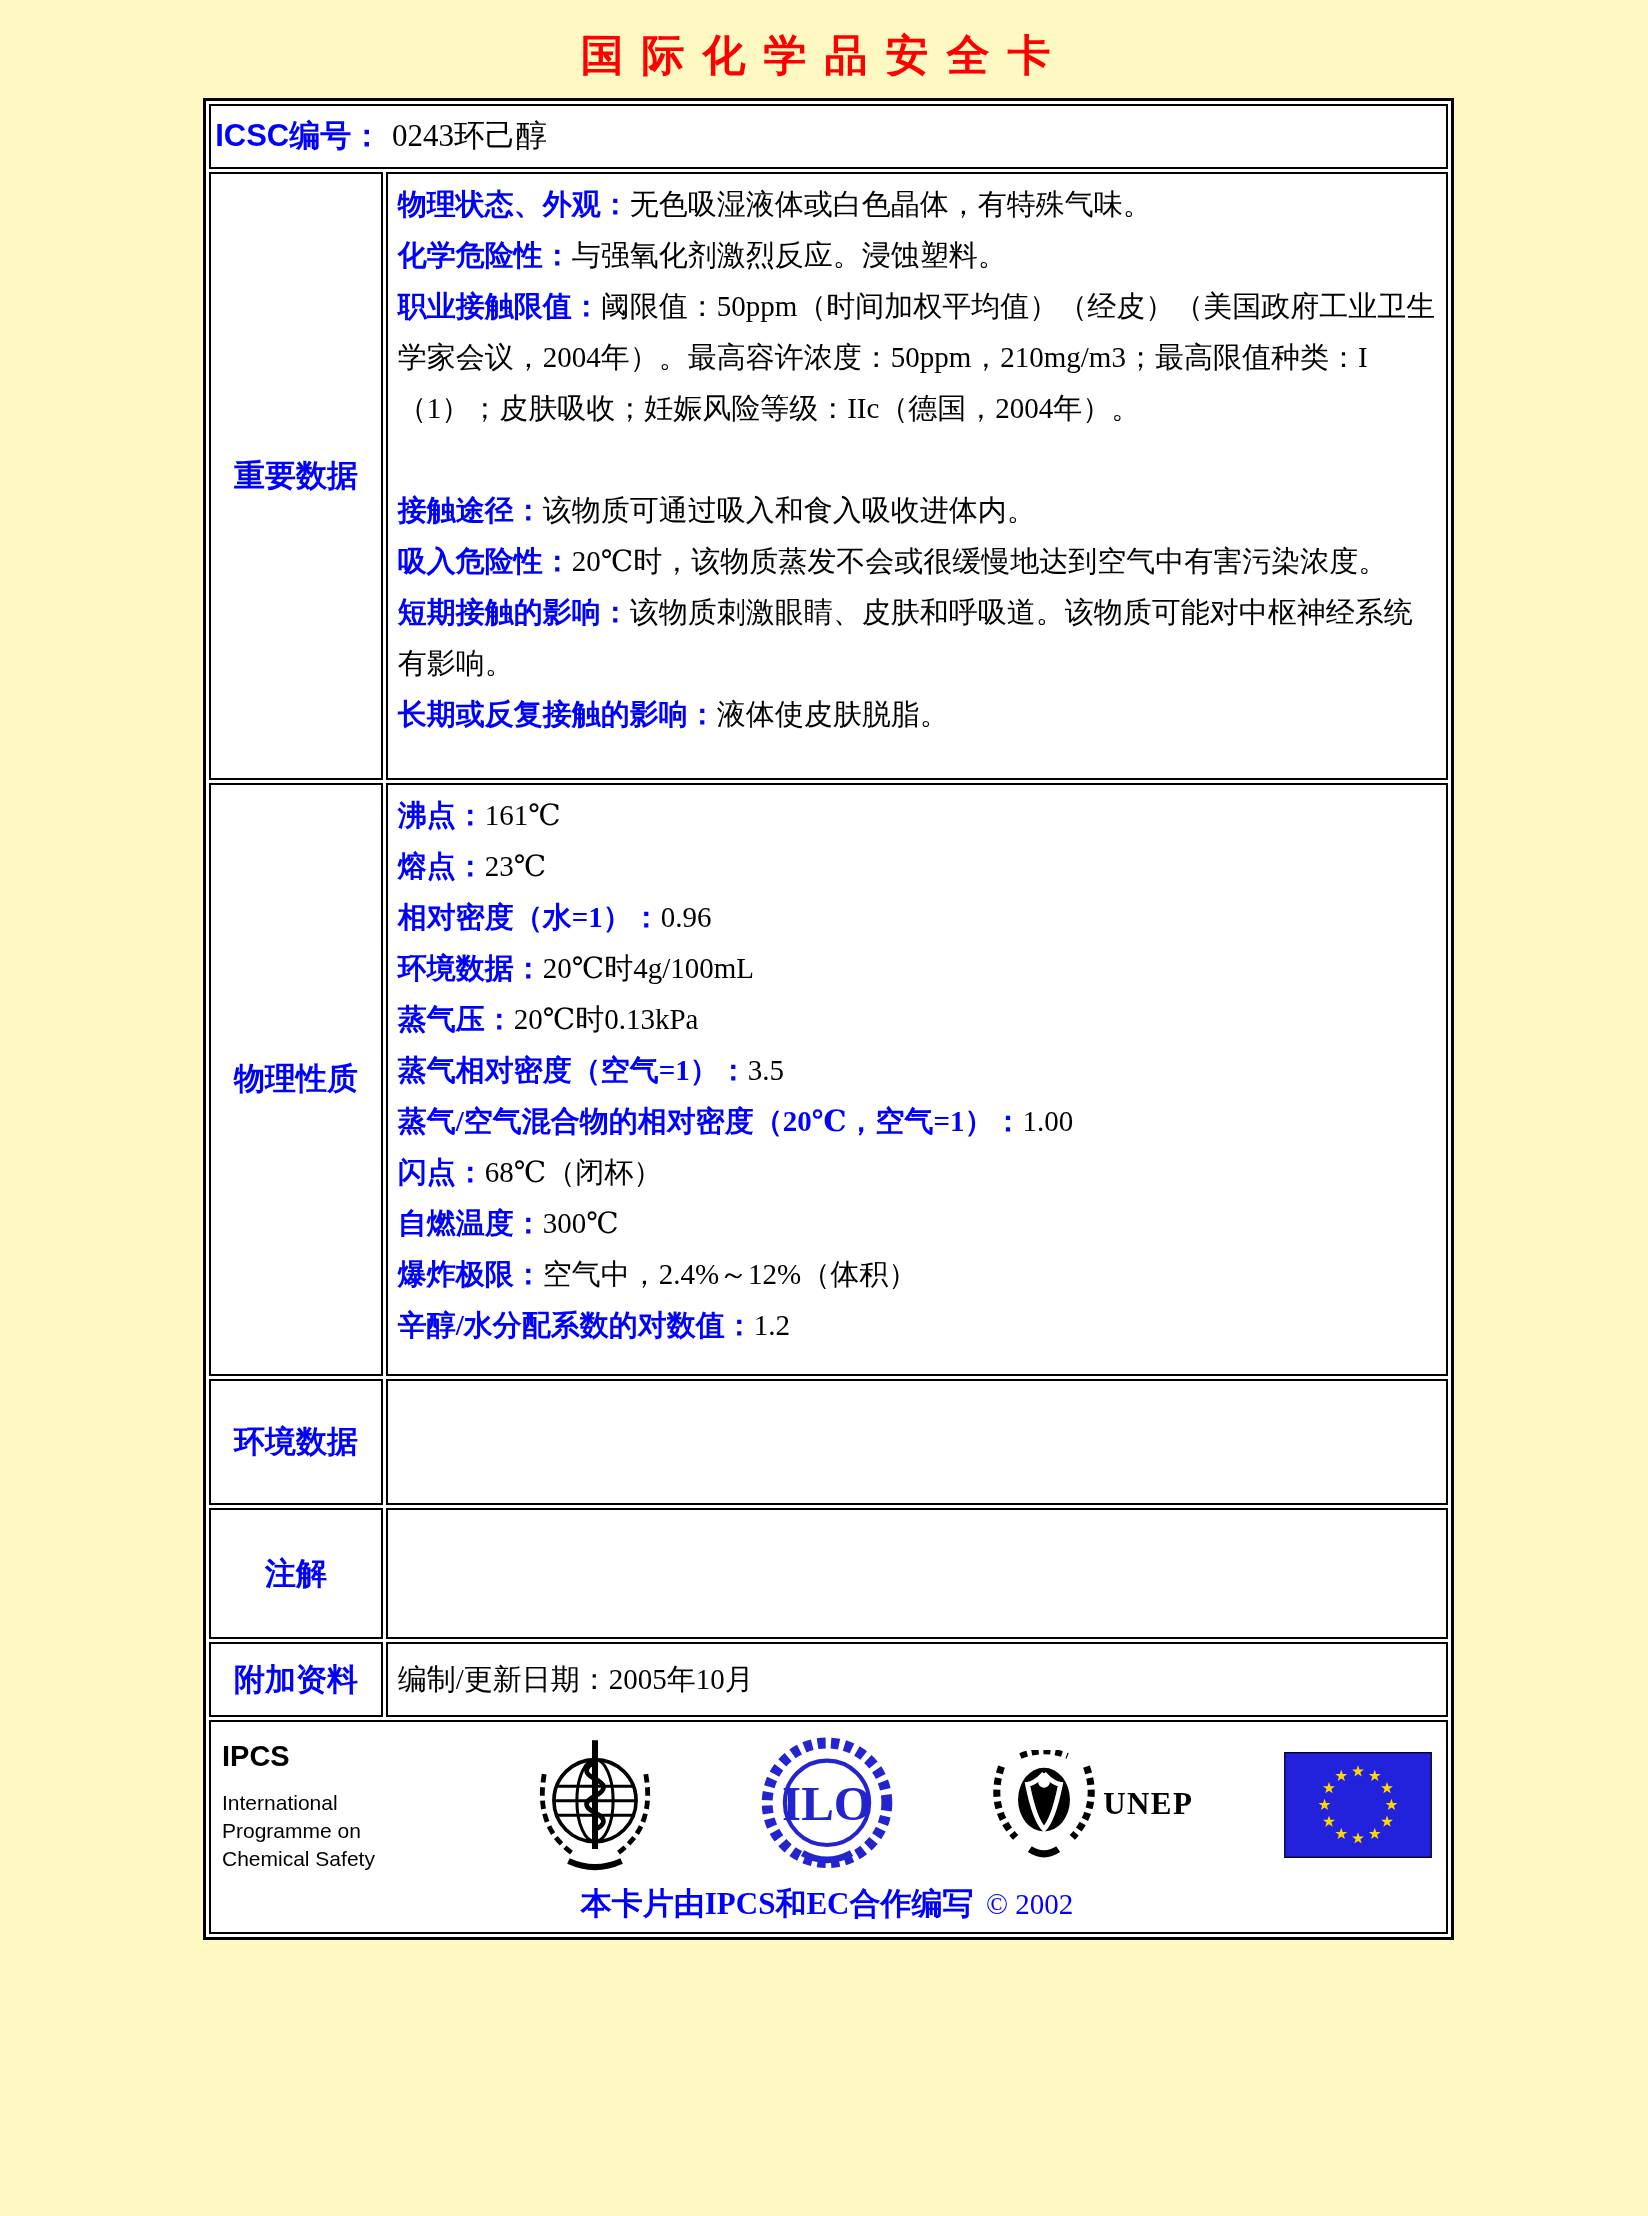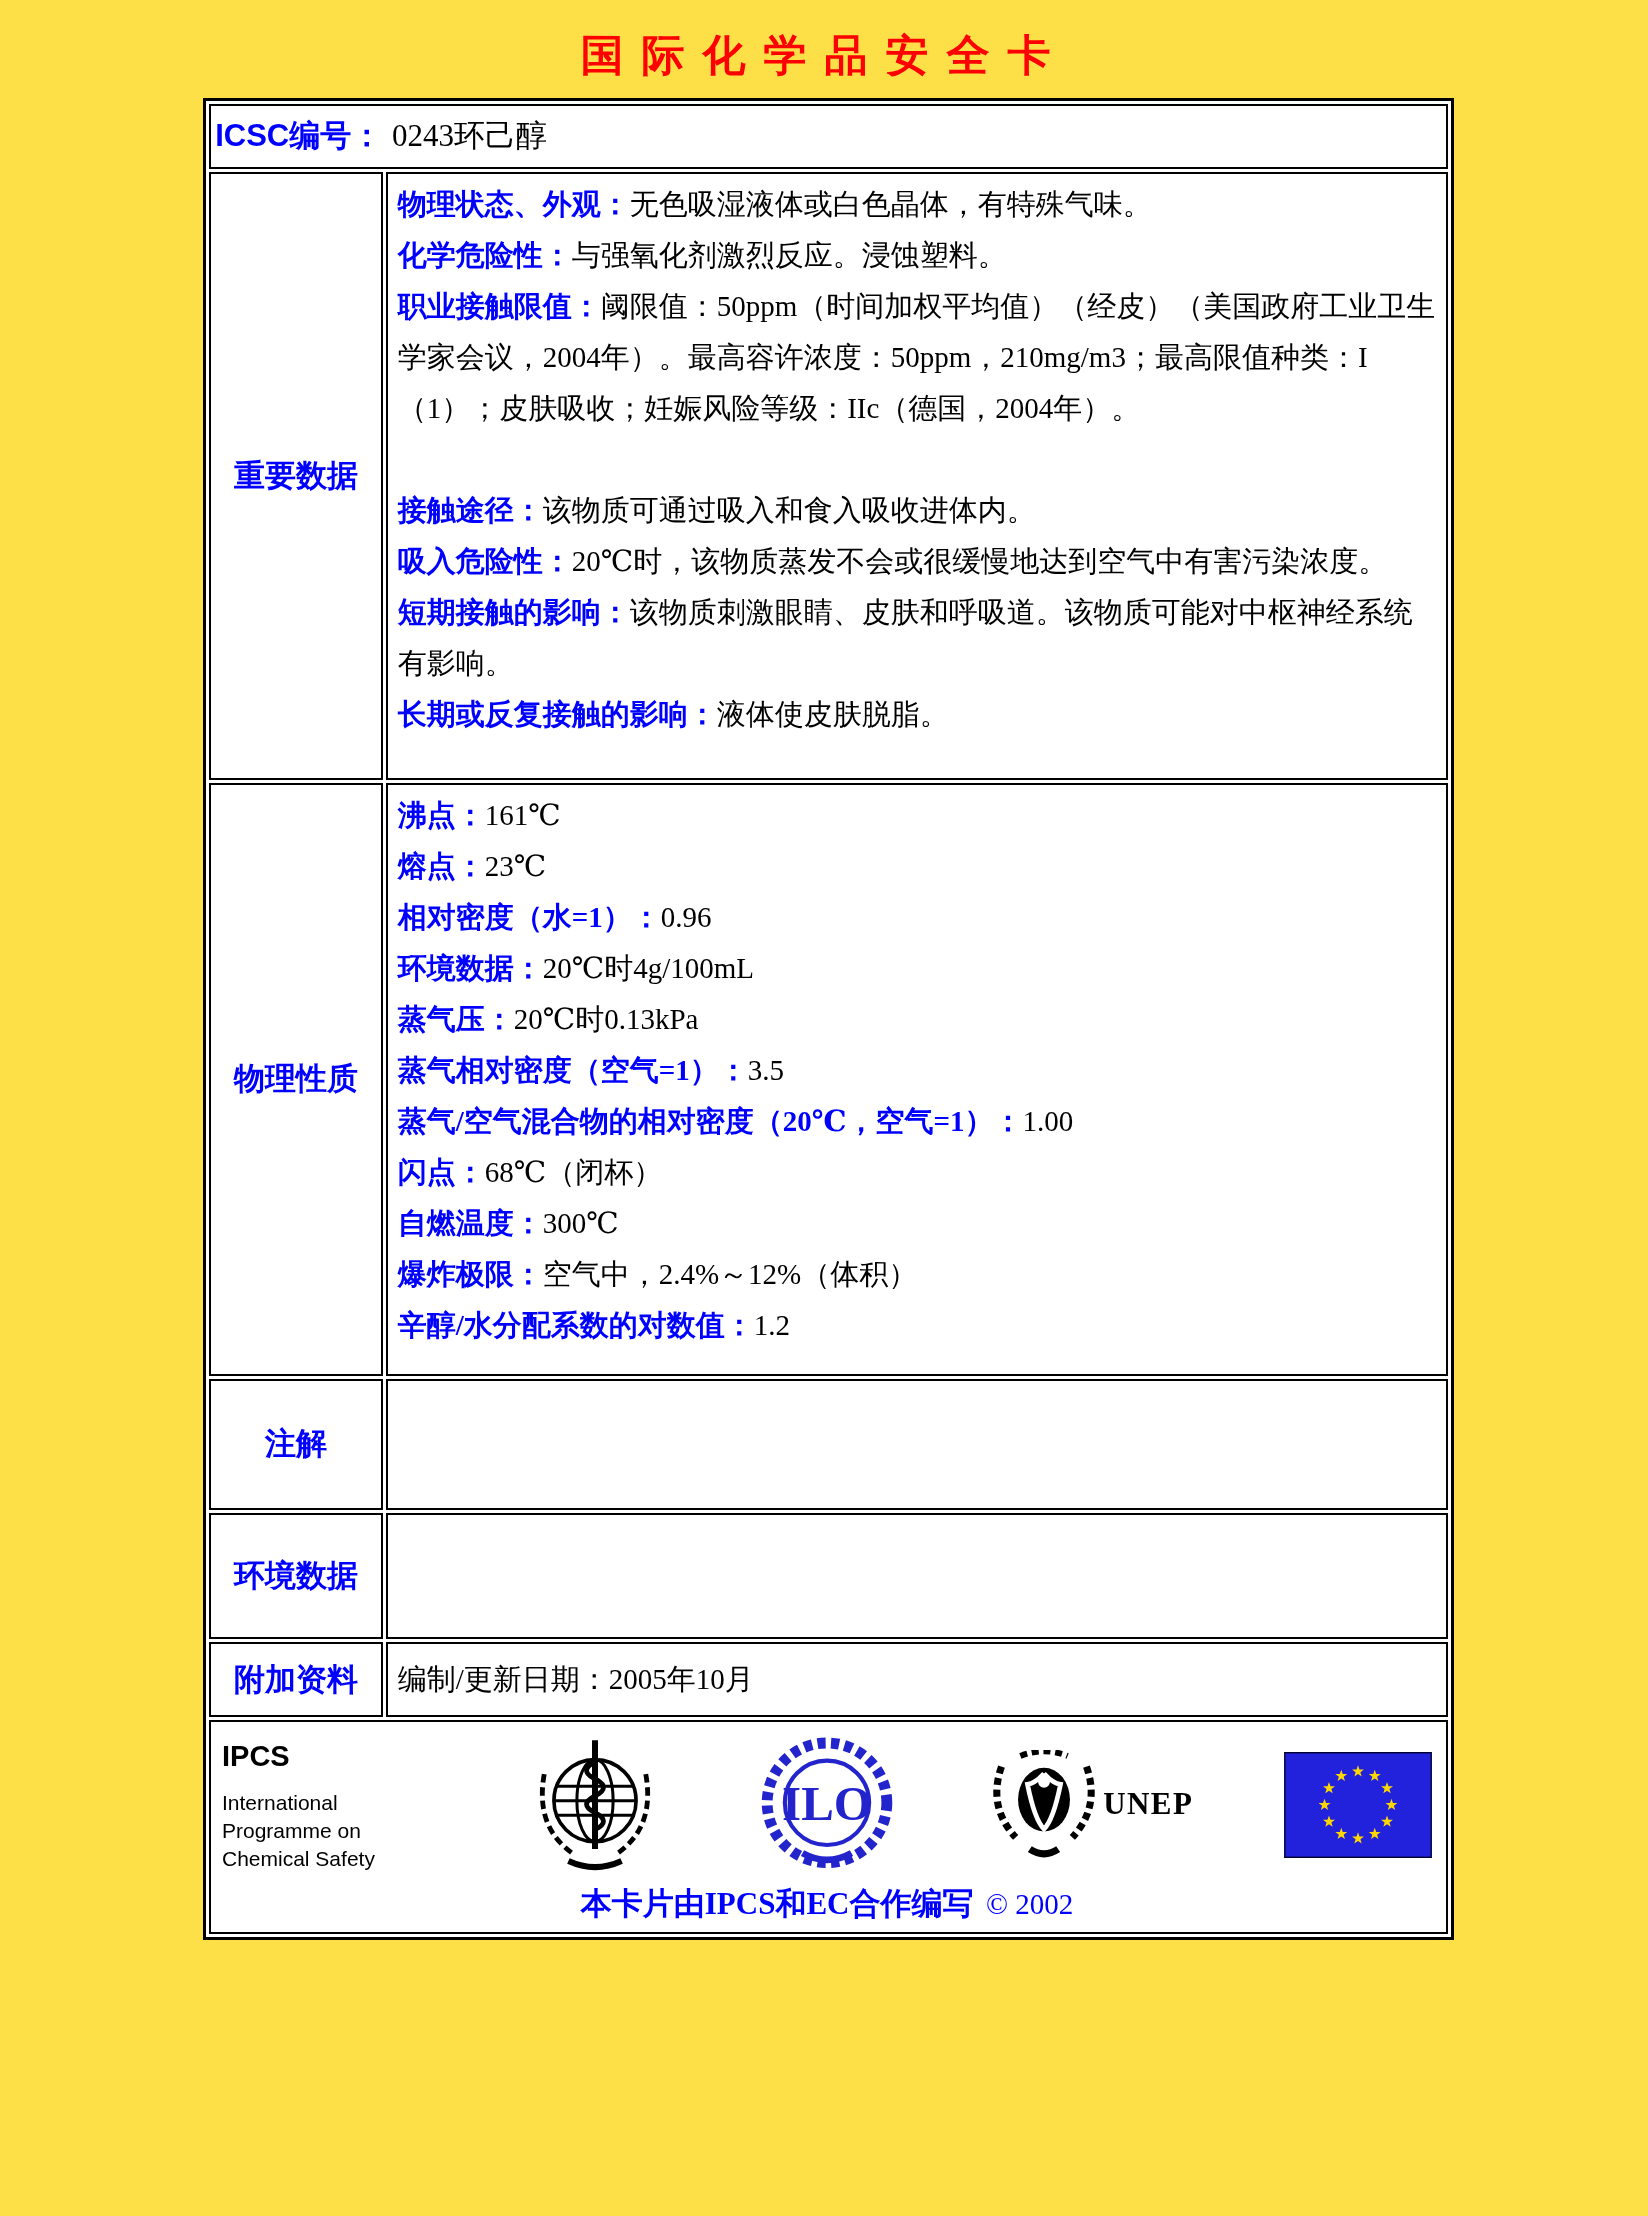--- a/index.html
+++ b/index.html
@@ -1,20 +1,20 @@
 <!DOCTYPE html>
 <html style="font-size:11px"><head>
 <meta charset="utf-8">
 <style>
   html, body { margin: 0; padding: 0; background: #ffffff; }
   .page {
     position: relative;
     width: 1649px;
     height: 2216px;
-    background: #fde047;
+    background: #fef9c3;
     font-family: "Liberation Serif", "DejaVu Serif", serif;
     color: #000000;
     overflow: hidden;
   }
   .card-title {
     margin: 0;
     padding-top: 26.5px;
     height: 64px;
     text-align: center;
     font-family: "Liberation Sans", "DejaVu Sans", sans-serif;
@@ -205,33 +205,33 @@
               <div class="prop-line"><span class="prop-label">自燃温度：</span><span class="prop-value">300℃</span></div>
 
               <div class="prop-line"><span class="prop-label">爆炸极限：</span><span class="prop-value">空气中，2.4%～12%（体积）</span></div>
 
               <div class="prop-line"><span class="prop-label">辛醇/水分配系数的对数值：</span><span class="prop-value">1.2</span></div>
             </div>
         </td>
       </tr>
 
       <tr>
+        <td class="label-cell h-env">
+          <span class="section-label">环境数据</span>
+        </td>
+        <td class="content-cell h-env">
+          <div class="para"></div>
+        </td>
+      </tr>
+
+      <tr>
         <td class="label-cell h-notes">
           <span class="section-label">注解</span>
         </td>
         <td class="content-cell h-notes">
-          <div class="para"></div>
-        </td>
-      </tr>
-
-      <tr>
-        <td class="label-cell h-env">
-          <span class="section-label">环境数据</span>
-        </td>
-        <td class="content-cell h-env">
           <div class="para"></div>
         </td>
       </tr>
 
       <tr>
         <td class="label-cell h-add">
           <span class="section-label">附加资料</span>
         </td>
         <td class="content-cell h-add">
           <span>编制/更新日期：2005年10月</span>

